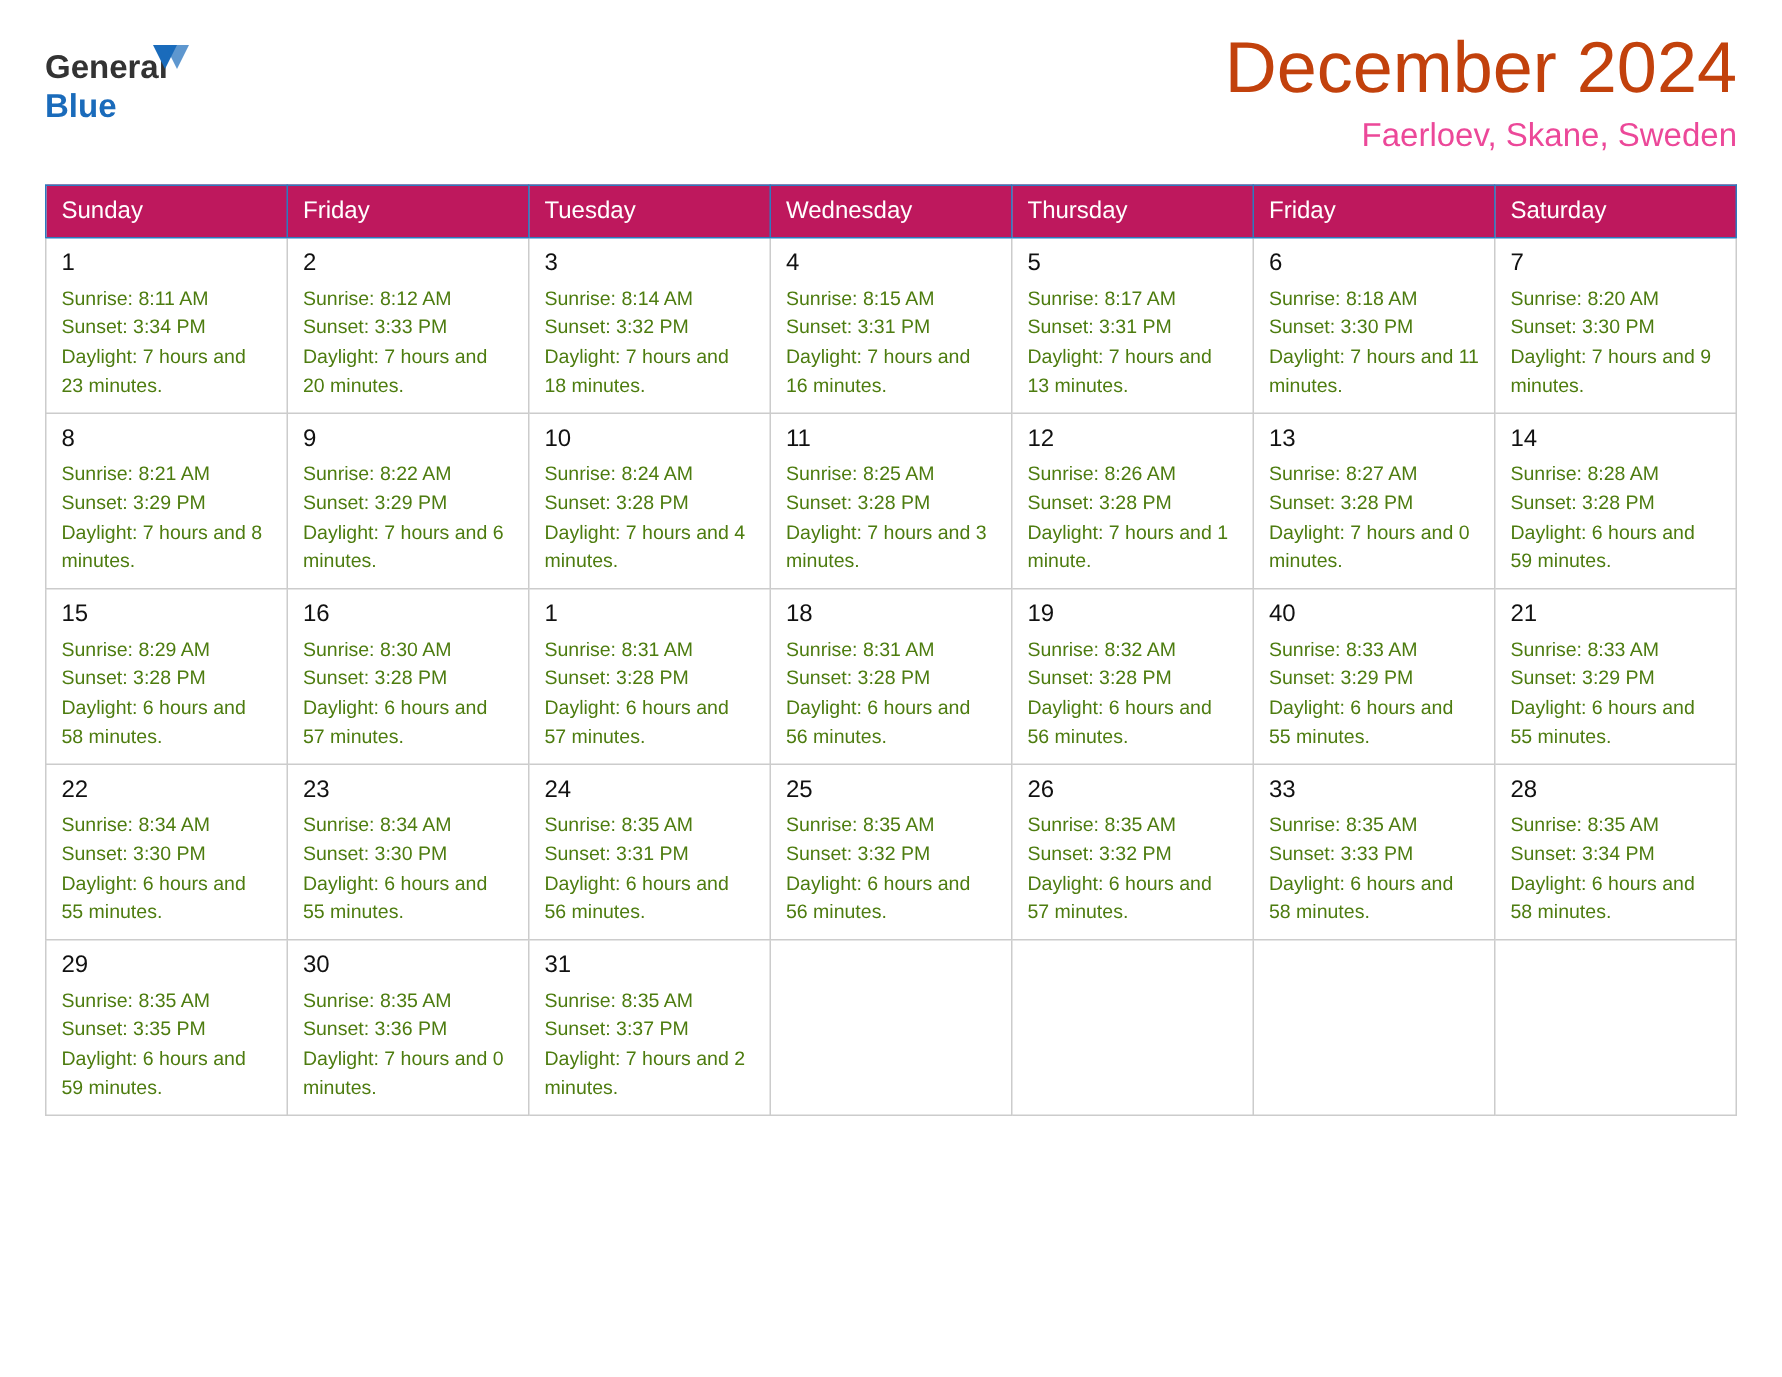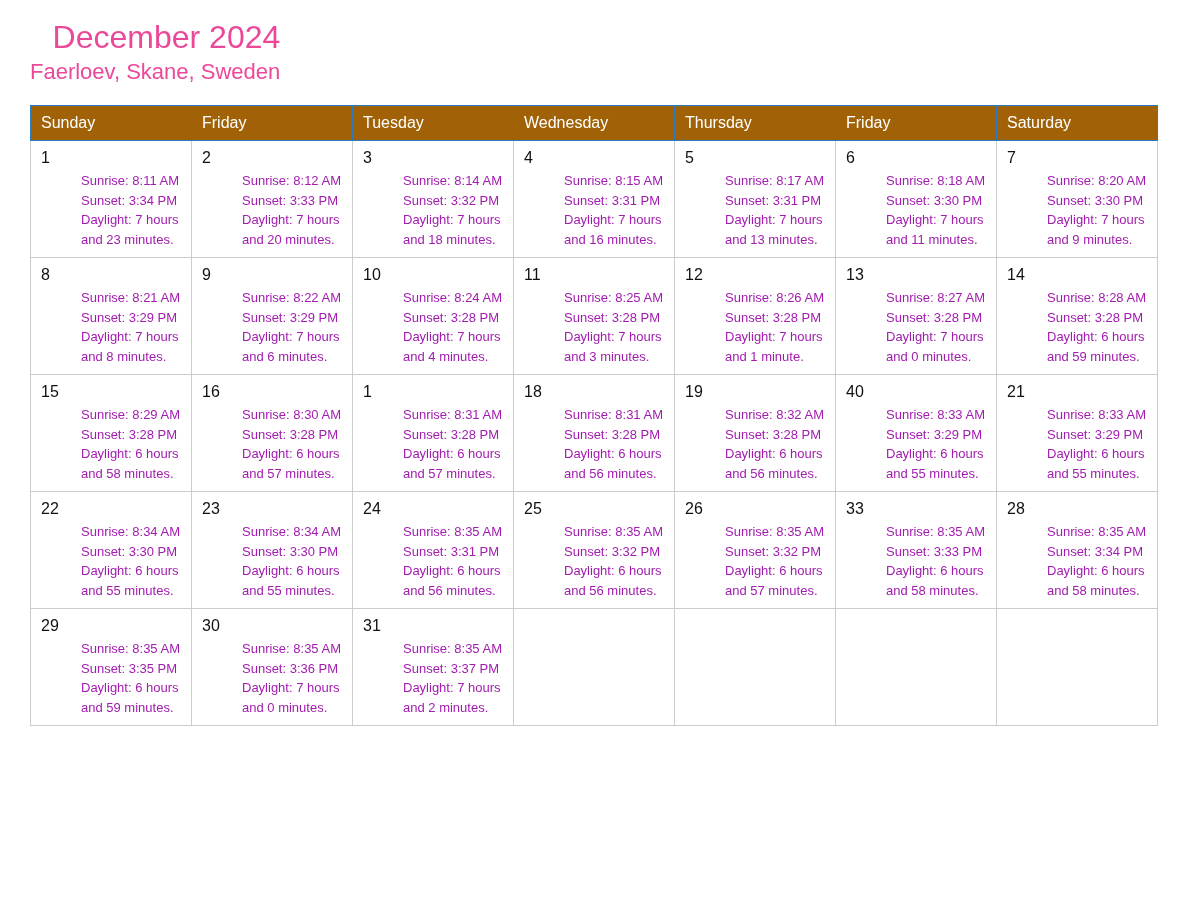--- a/index.html
+++ b/index.html
@@ -18,37 +18,37 @@
     }
     .logo {
       display: flex;
       align-items: center;
       gap: 4px;
     }
     .title-section {
       text-align: right;
     }
     .month-title {
-      font-size: 32px;
+      font-size: 48px;
       font-weight: normal;
-      color: #ec4899;
+      color: #c2410c;
       line-height: 1.1;
     }
     .location {
       font-size: 22px;
       color: #ec4899;
       margin-top: 4px;
     }
     .calendar-table {
       width: 100%;
       border-collapse: collapse;
       table-layout: fixed;
     }
     .calendar-table th {
-      background-color: #a16207;
+      background-color: #be185d;
       color: #fff;
       text-align: left;
       padding: 8px 10px;
       font-size: 16px;
       font-weight: normal;
       border: 1px solid #2b7bbf;
     }
     .calendar-table td {
       vertical-align: top;
       padding: 8px 10px;
@@ -60,31 +60,41 @@
     .day-number {
       font-size: 16px;
       font-weight: normal;
       display: block;
       margin-bottom: 4px;
       color: #111;
     }
     .day-info {
       font-size: 13px;
       line-height: 1.5;
-      color: #a21caf;
-      margin-left: 40px;
+      color: #4d7c0f;
     }
     .empty-cell {
       background: #fff;
     }
   </style>
 </head>
 <body>
 
 <div class="header">
+  <div class="logo">
+    <svg width="100" height="65" viewBox="0 0 100 65">
+
+      <text x="0" y="32" font-family="Arial" font-size="22" font-weight="bold" fill="#333">General</text>
+
+      <polygon points="72,10 88,10 80,26" fill="#1a6bbb"></polygon>
+      <polygon points="80,10 96,10 88,26" fill="#1a6bbb" opacity="0.7"></polygon>
+
+      <text x="0" y="58" font-family="Arial" font-size="22" font-weight="bold" fill="#1a6bbb">Blue</text>
+    </svg>
+  </div>
   <div class="title-section">
     <div class="month-title">December 2024</div>
     <div class="location">Faerloev, Skane, Sweden</div>
   </div>
 </div>
 
 <table class="calendar-table">
   <thead>
     <tr>
     <th>Sunday</th>

